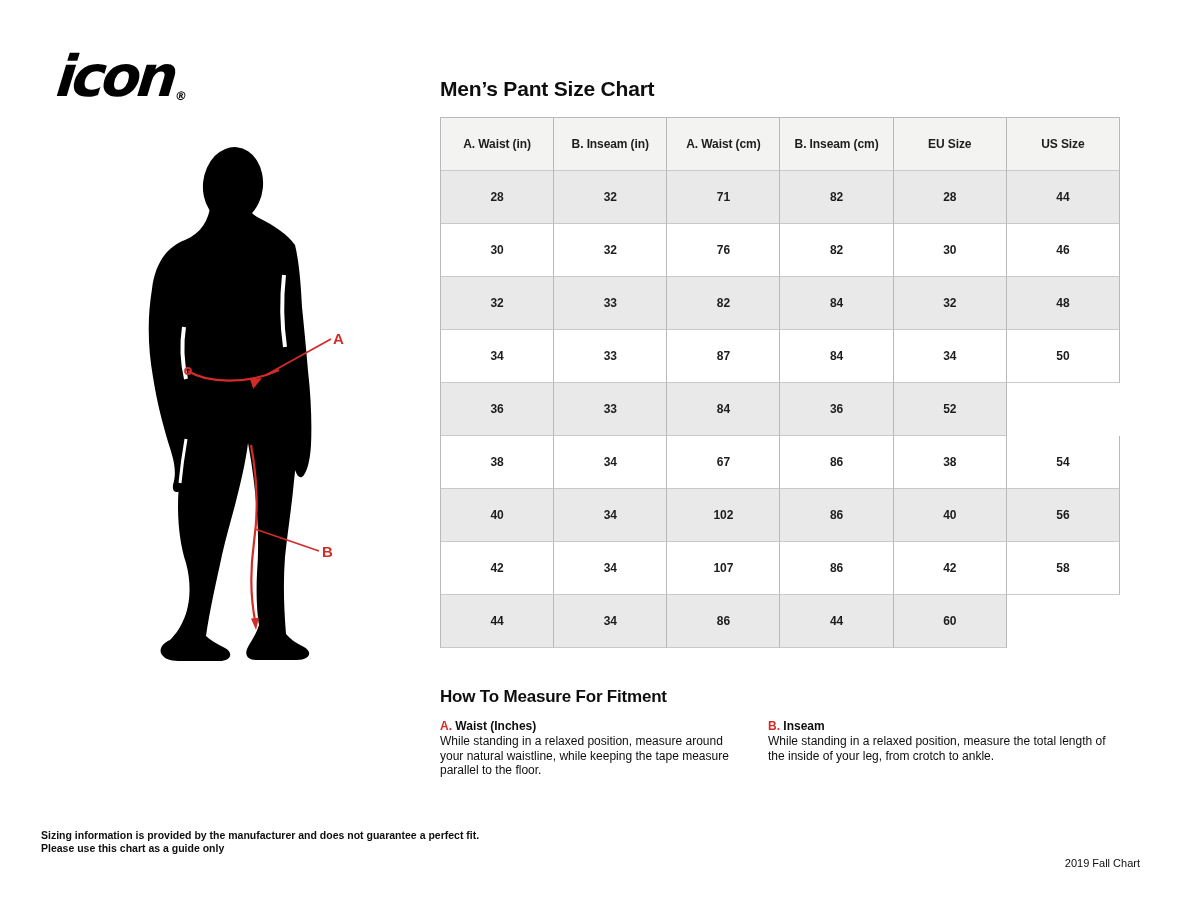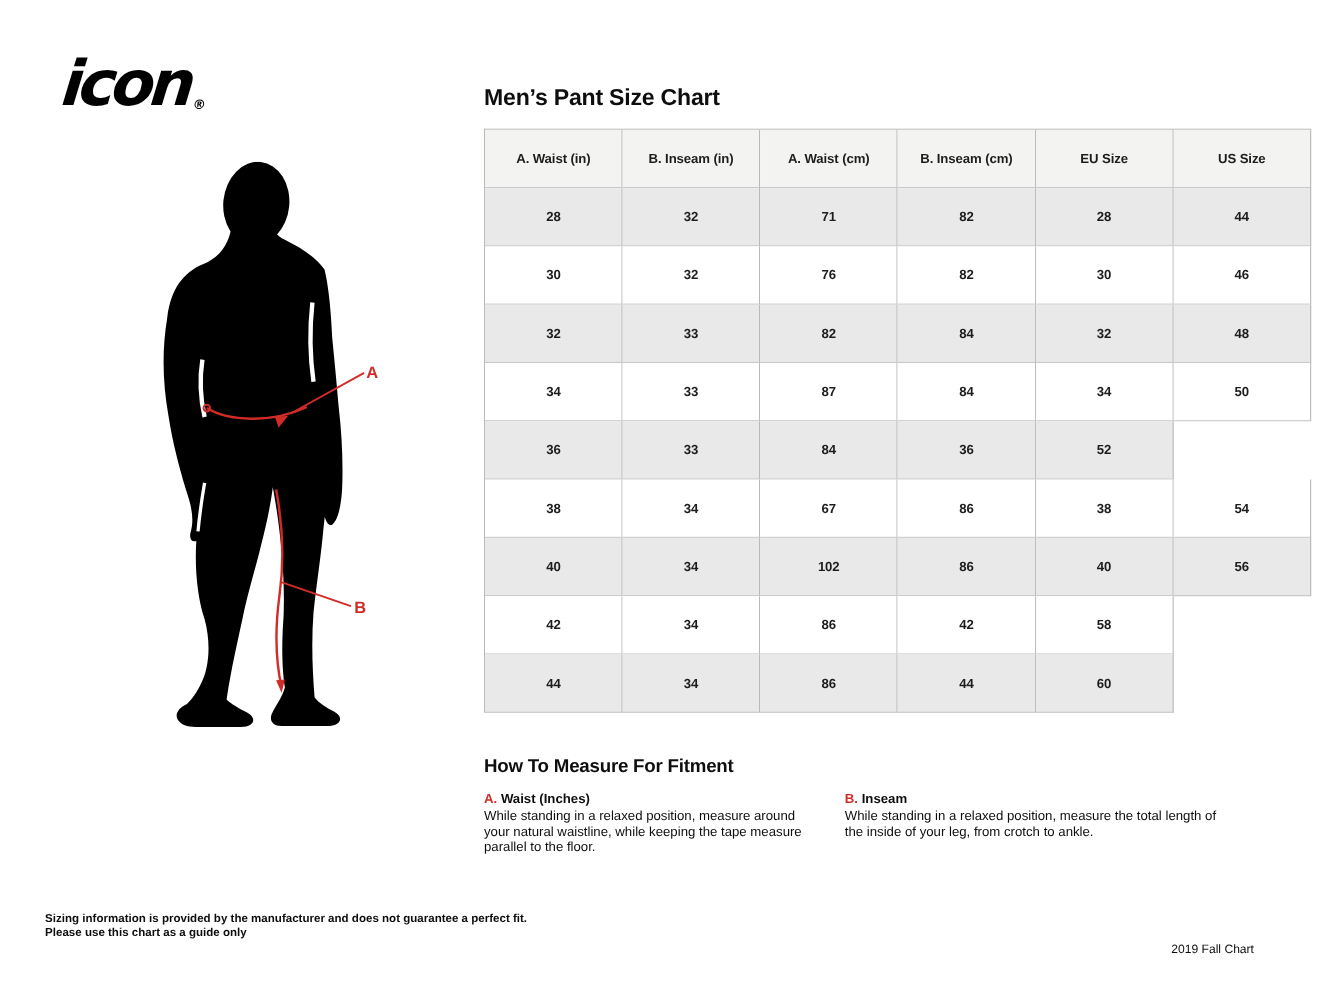--- a/index.html
+++ b/index.html
@@ -27,21 +27,21 @@
 
   
   .figure-wrap { position:absolute; left:147px; top:147px; width:205px; height:522px; }
 
   
   .chart-title {
     position:absolute; left:440px; top:77px;
     font-size:21px; font-weight:bold; letter-spacing:-0.2px; color:#0e0e0e;
   }
   .size-table {
-    position:absolute; left:440px; top:117px; width:752px;
+    position:absolute; left:440px; top:117px; width:680px;
     border-top:1px solid #b9b9b9; border-left:1px solid #b9b9b9;
     background:#fff;
   }
   .t-row { display:grid; grid-template-columns:repeat(6,1fr); }
   .t-cell {
     height:53px; display:flex; align-items:center; justify-content:center;
     border-right:1px solid #b9b9b9; border-bottom:1px solid #c9c9c9;
     font-size:12px; font-weight:bold; color:#1d1d1d; letter-spacing:-0.1px;
     background:#ffffff;
   }
@@ -203,20 +203,21 @@
         <div class="t-cell">40</div>
         <div class="t-cell">34</div>
         <div class="t-cell">102</div>
         <div class="t-cell">86</div>
         <div class="t-cell">40</div>
         <div class="t-cell">56</div>
       </div>
       <div class="t-row">
         <div class="t-cell">42</div>
         <div class="t-cell">34</div>
+        <div class="t-cell">107</div>
         <div class="t-cell">86</div>
         <div class="t-cell">42</div>
         <div class="t-cell">58</div>
       </div>
       <div class="t-row alt">
         <div class="t-cell">44</div>
         <div class="t-cell">34</div>
         <div class="t-cell">86</div>
         <div class="t-cell">44</div>
         <div class="t-cell">60</div>

